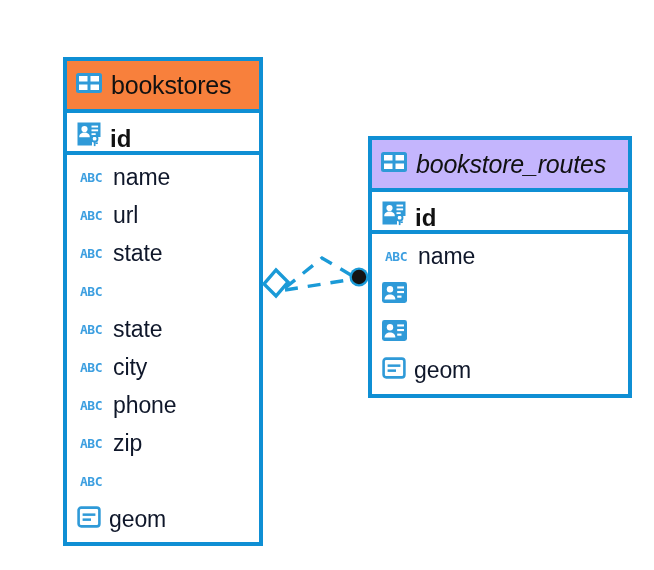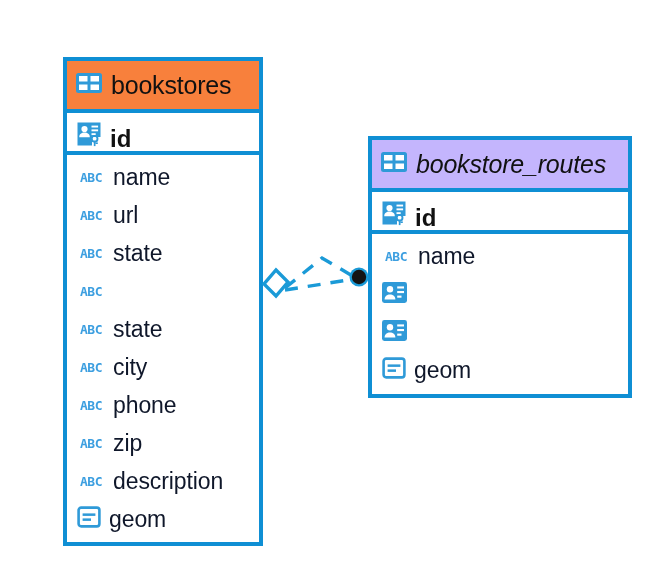--- a/index.html
+++ b/index.html
@@ -164,21 +164,20 @@
         <div class="field-row">
           <span class="ico ico-abc">ABC</span>
           <span class="field-label">phone</span>
         </div>
         <div class="field-row">
           <span class="ico ico-abc">ABC</span>
           <span class="field-label">zip</span>
         </div>
         <div class="field-row">
           <span class="ico ico-abc">ABC</span>
-          <span class="field-label">description</span>
         </div>
         <div class="field-row">
           <span class="ico"><svg width="24" height="22" viewBox="0 0 24 22">
               <rect x="1.6" y="1.6" width="20.8" height="18.8" rx="2.6" fill="#ffffff" stroke="#2f9ad8" stroke-width="2.6"></rect>
               <rect x="5.6" y="7.4" width="12.8" height="2.5" fill="#2f9ad8"></rect>
               <rect x="5.6" y="12.4" width="8.4" height="2.5" fill="#2f9ad8"></rect>
             </svg></span>
           <span class="field-label">geom</span>
         </div>
       </div>

